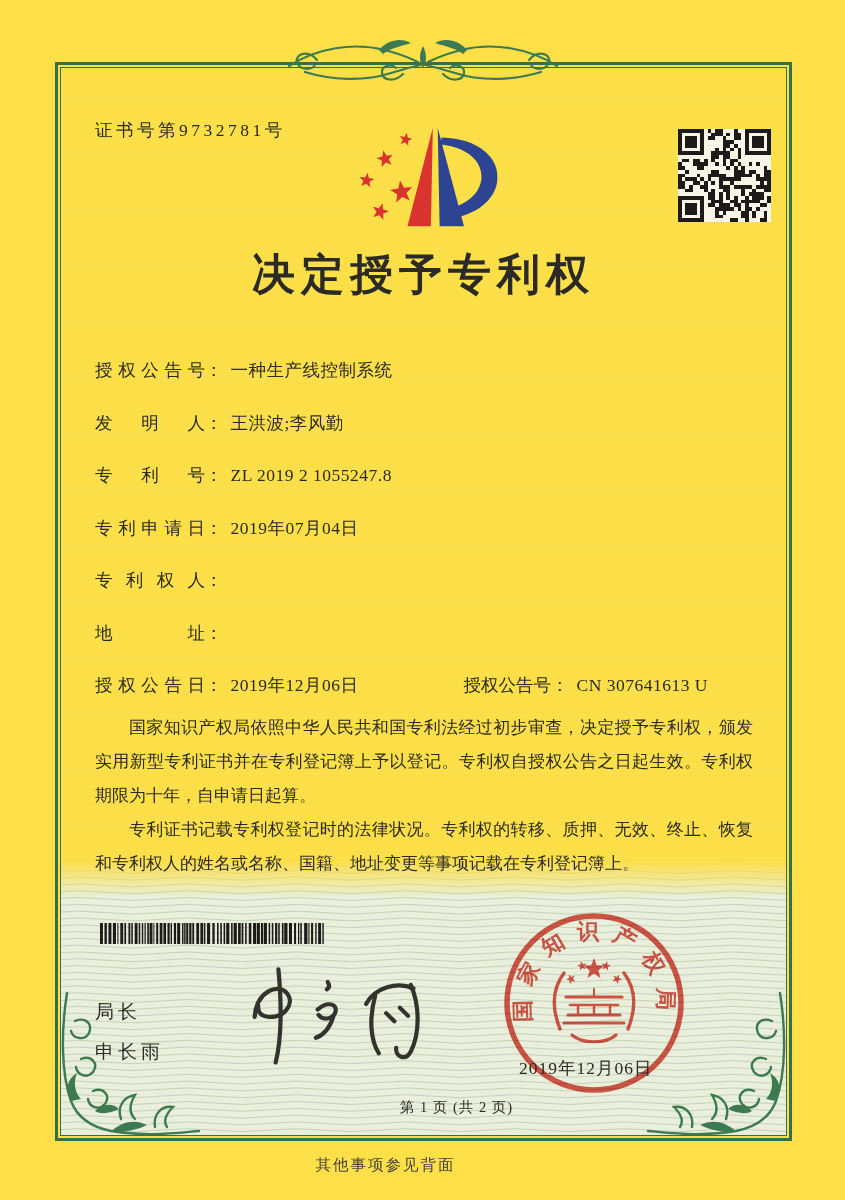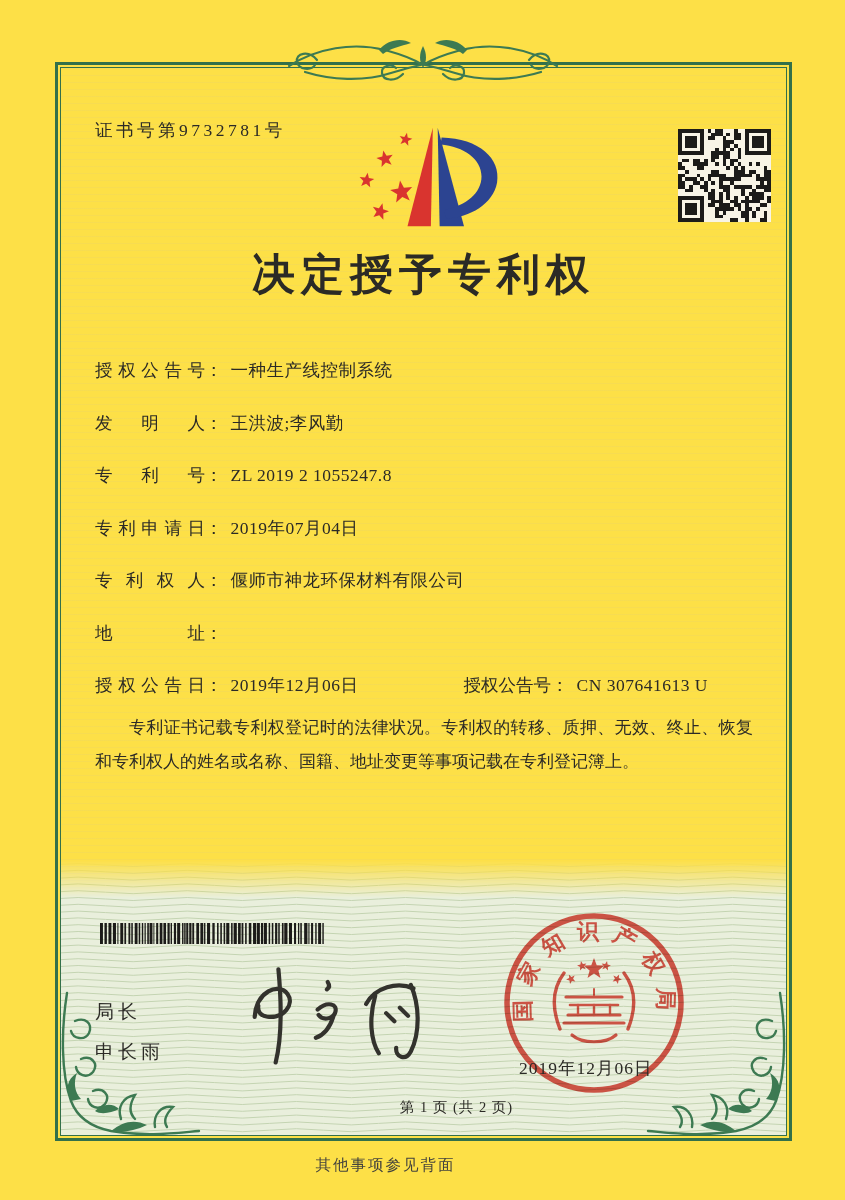--- a/index.html
+++ b/index.html
@@ -420,39 +420,39 @@
         <span class="f-value">ZL 2019 2 1055247.8</span>
     </div>
     <div class="field-row">
       <span class="f-label">专利申请日</span>
         <span class="f-colon">：</span>
         <span class="f-value">2019年07月04日</span>
     </div>
     <div class="field-row">
       <span class="f-label">专利权人</span>
         <span class="f-colon">：</span>
-        <span class="f-value">偃师市神龙环保材料有限公司</span>
     </div>
     <div class="field-row">
       <span class="f-label">地址</span>
         <span class="f-colon">：</span>
     </div>
     <div class="field-row grant-row">
       <span class="f-label">授权公告日</span>
         <span class="f-colon">：</span>
         <span class="f-value">2019年12月06日</span>
       <span class="grant-pair2">
         <span>授权公告号</span>
           <span class="f-colon">：</span>
           <span class="f-value">CN 307641613 U</span>
       </span>
     </div>
   </div>
 
   <div class="body-text">
+    <p>国家知识产权局依照中华人民共和国专利法经过初步审查，决定授予专利权，颁发实用新型专利证书并在专利登记簿上予以登记。专利权自授权公告之日起生效。专利权期限为十年，自申请日起算。</p>
     <p>专利证书记载专利权登记时的法律状况。专利权的转移、质押、无效、终止、恢复和专利权人的姓名或名称、国籍、地址变更等事项记载在专利登记簿上。</p>
   </div>
 
   <svg class="barcode" viewBox="0 0 225 21" preserveAspectRatio="none">
     <g id="barcode-bars" fill="#1c1b19">
         <rect x="0.00" y="0" width="2.94" height="21"></rect>
         <rect x="4.46" y="0" width="2.42" height="21"></rect>
         <rect x="8.46" y="0" width="2.94" height="21"></rect>
         <rect x="12.89" y="0" width="3.09" height="21"></rect>
         <rect x="17.38" y="0" width="1.04" height="21"></rect>

